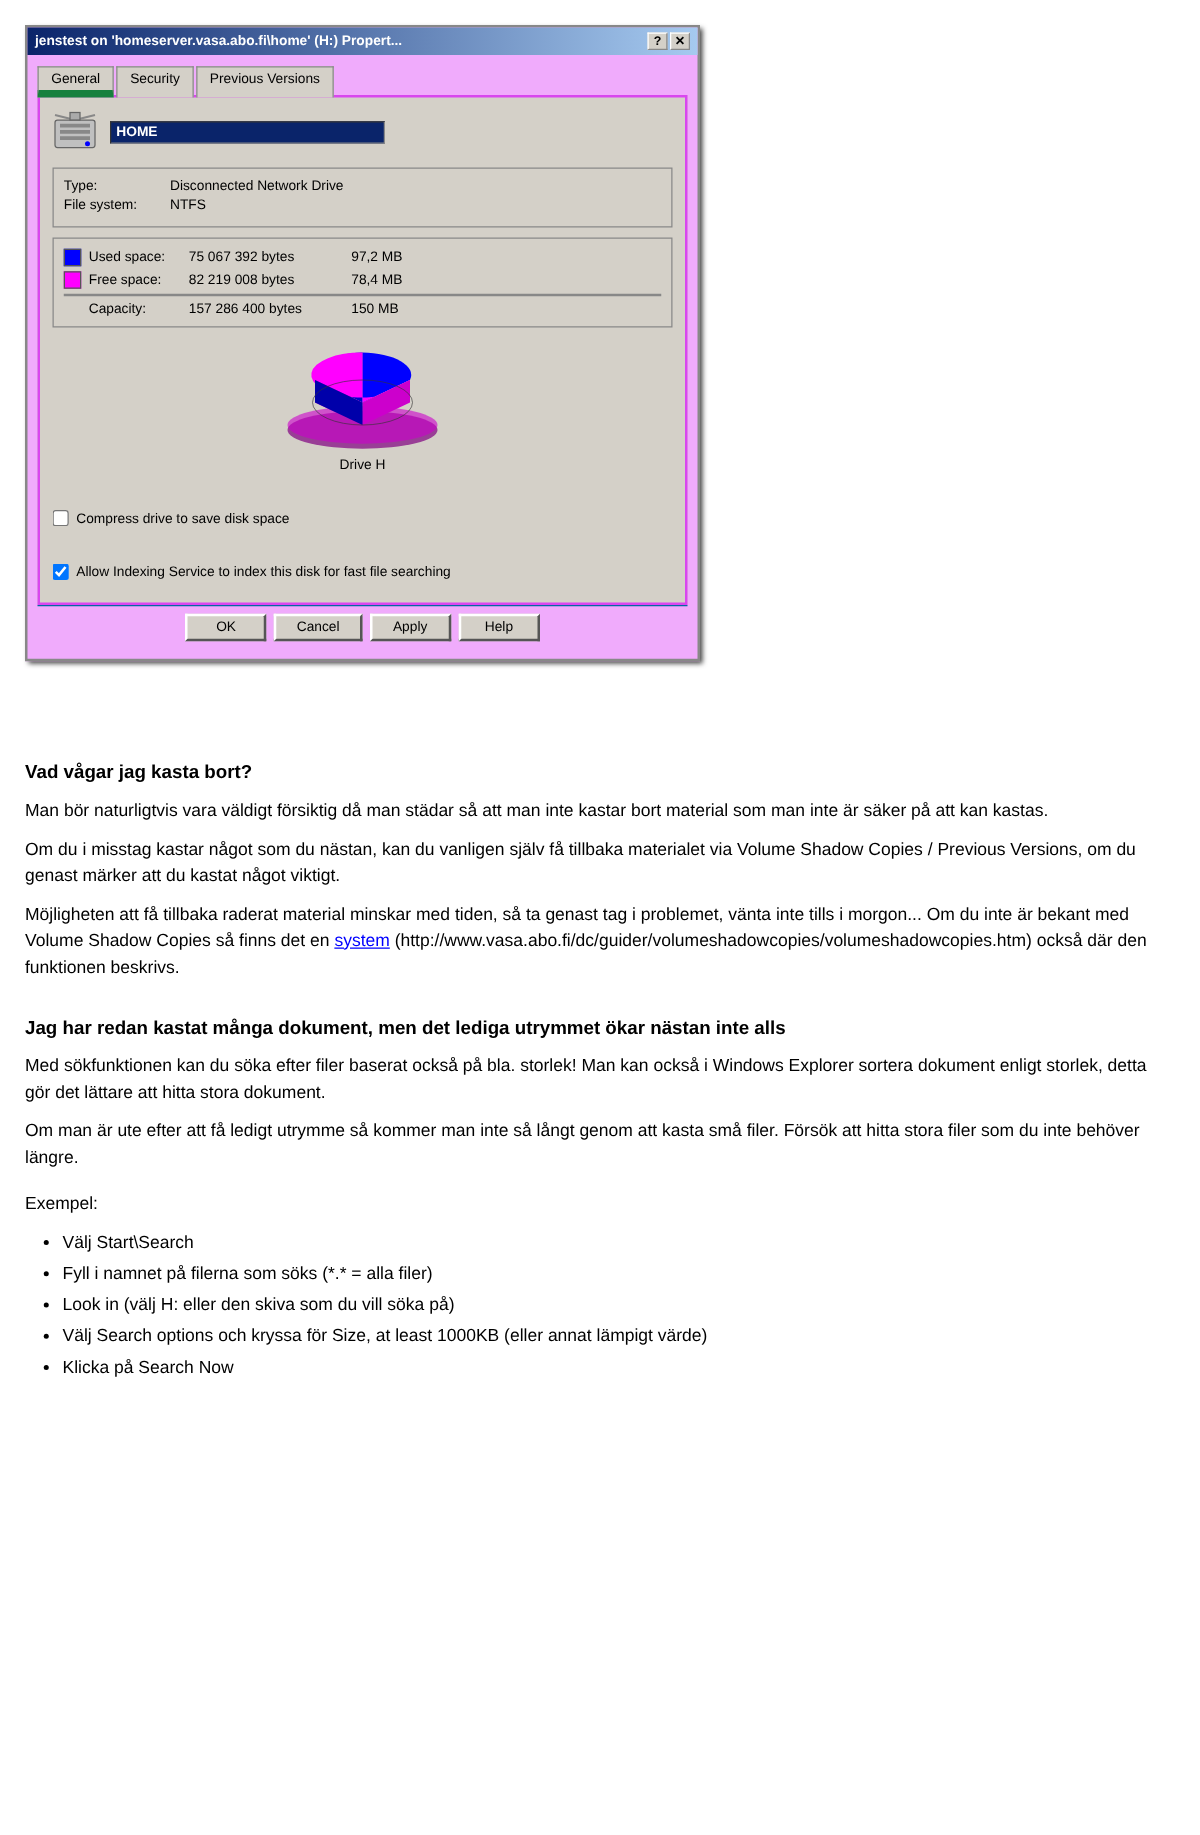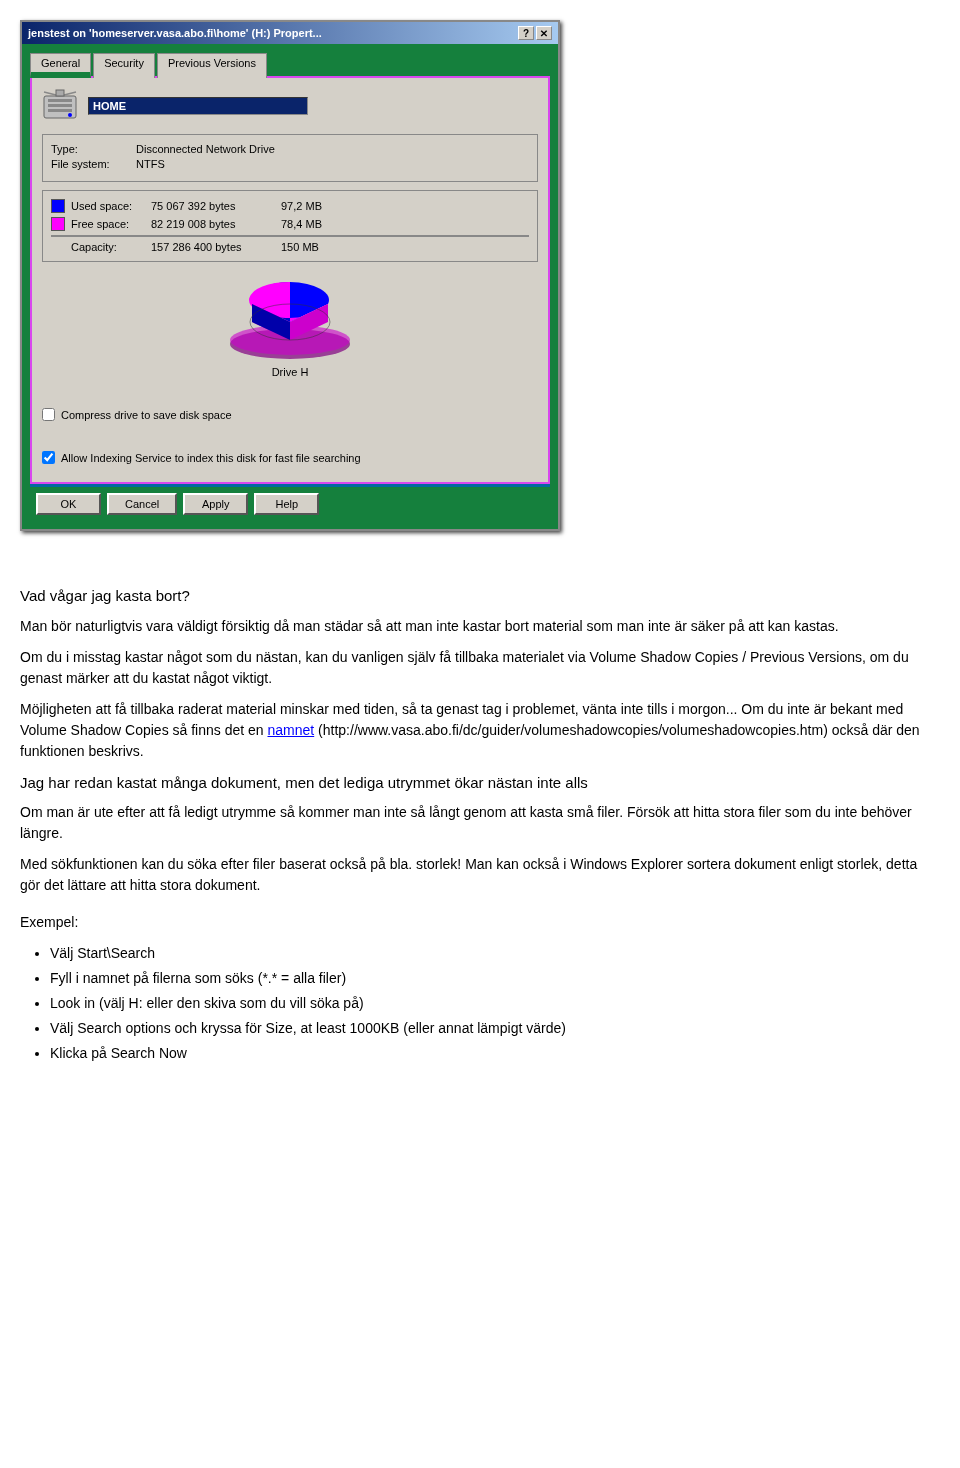--- a/index.html
+++ b/index.html
@@ -14,21 +14,21 @@
     
     .dialog-wrapper {
       display: flex;
       justify-content: flex-start;
       padding: 20px 20px 30px 20px;
     }
 
     .dialog {
       width: 540px;
       border: 2px solid #888;
-      background: #15803d;
+      background: #f0abfc;
       font-family: 'Tahoma', Arial, sans-serif;
       font-size: 11px;
       box-shadow: 2px 2px 4px #444;
     }
 
     .dialog-titlebar {
       background: linear-gradient(to right, #0a246a, #a6caf0);
       color: #fff;
       padding: 3px 6px;
       font-size: 11px;
@@ -206,23 +206,24 @@
       margin-top: 30px;
     }
 
     .checkbox-row input[type="checkbox"] {
       margin-right: 6px;
     }
 
     
     .dialog-buttons {
       display: flex;
+      justify-content: center;
       gap: 6px;
       padding: 6px;
-      border-top: 3px solid #0369a1;
+      border-top: 1px solid #0369a1;
     }
 
     .win-btn {
       padding: 3px 16px;
       background: #d4d0c8;
       border: 2px solid;
       border-top-color: #fff;
       border-left-color: #fff;
       border-right-color: #555;
       border-bottom-color: #555;
@@ -234,23 +235,23 @@
     
     .article {
       padding: 20px 20px 30px 20px;
       font-size: 14px;
       line-height: 1.5;
       color: #000;
     }
 
     .article h2 {
       font-size: 15px;
-      font-weight: normal;
+      font-weight: bold;
       margin-bottom: 8px;
-      margin-top: 4px;
+      margin-top: 28px;
     }
 
     .article p {
       margin-bottom: 10px;
     }
 
     .article a {
       color: #00f;
     }
 
@@ -397,29 +398,29 @@
 <div class="article">
 
   <h2 class="section-heading">Vad vågar jag kasta bort?</h2>
 
   <p>Man bör naturligtvis vara väldigt försiktig då man städar så att man inte kastar bort material som man inte är säker på att kan kastas.</p>
 
   <p>Om du i misstag kastar något som du nästan, kan du vanligen själv få tillbaka materialet via Volume Shadow Copies / Previous Versions, om du genast märker att du kastat något viktigt.</p>
 
   <p>
     <span>Möjligheten att få tillbaka raderat material minskar med tiden, så ta genast tag i problemet, vänta inte tills i morgon... Om du inte är bekant med Volume Shadow Copies så finns det en </span>
-    <a href="#">namnet</a>
+    <a href="#">system</a>
     <span> (</span><span>http://www.vasa.abo.fi/dc/guider/volumeshadowcopies/volumeshadowcopies.htm</span><span>) också där den funktionen beskrivs.</span>
   </p>
 
   <h2 class="section-heading">Jag har redan kastat många dokument, men det lediga utrymmet ökar nästan inte alls</h2>
 
+  <p>Med sökfunktionen kan du söka efter filer baserat också på bla. storlek! Man kan också i Windows Explorer sortera dokument enligt storlek, detta gör det lättare att hitta stora dokument.</p>
+
   <p>Om man är ute efter att få ledigt utrymme så kommer man inte så långt genom att kasta små filer. Försök att hitta stora filer som du inte behöver längre.</p>
-
-  <p>Med sökfunktionen kan du söka efter filer baserat också på bla. storlek! Man kan också i Windows Explorer sortera dokument enligt storlek, detta gör det lättare att hitta stora dokument.</p>
 
   <p class="example-label">Exempel:</p>
 
   <ul>
     <li>Välj Start\Search</li>
     <li>Fyll i namnet på filerna som söks (*.* = alla filer)</li>
     <li>Look in (välj H: eller den skiva som du vill söka på)</li>
     <li>Välj Search options och kryssa för Size, at least 1000KB (eller annat lämpigt värde)</li>
     <li>Klicka på Search Now</li>
   </ul>

